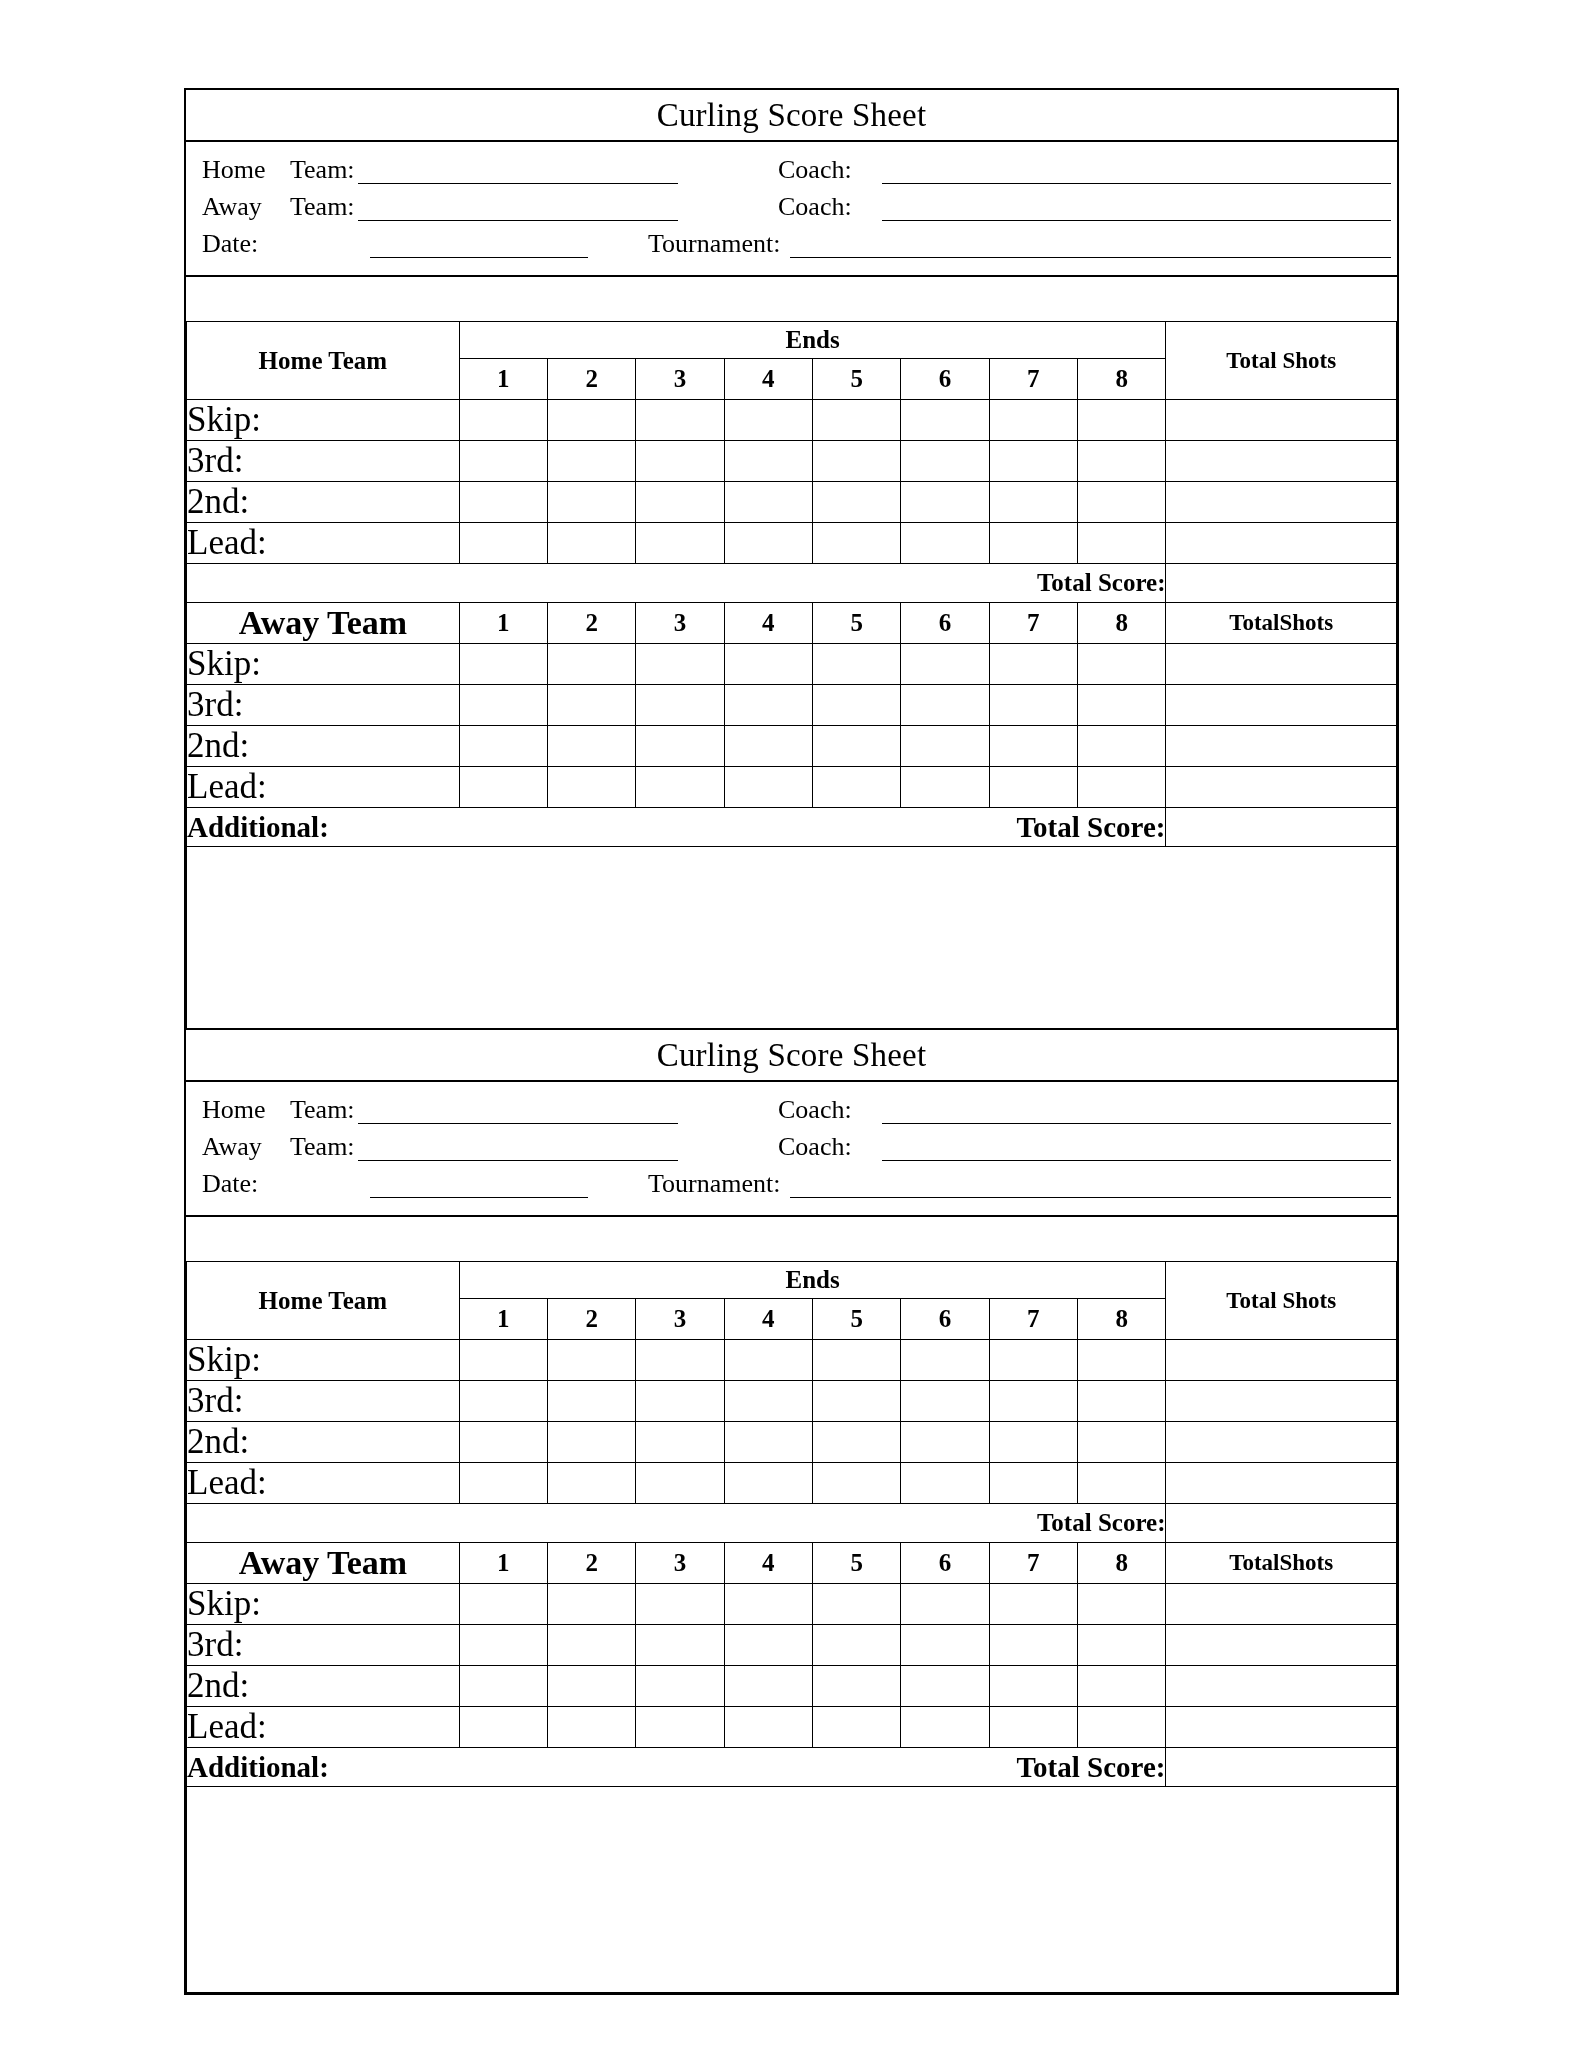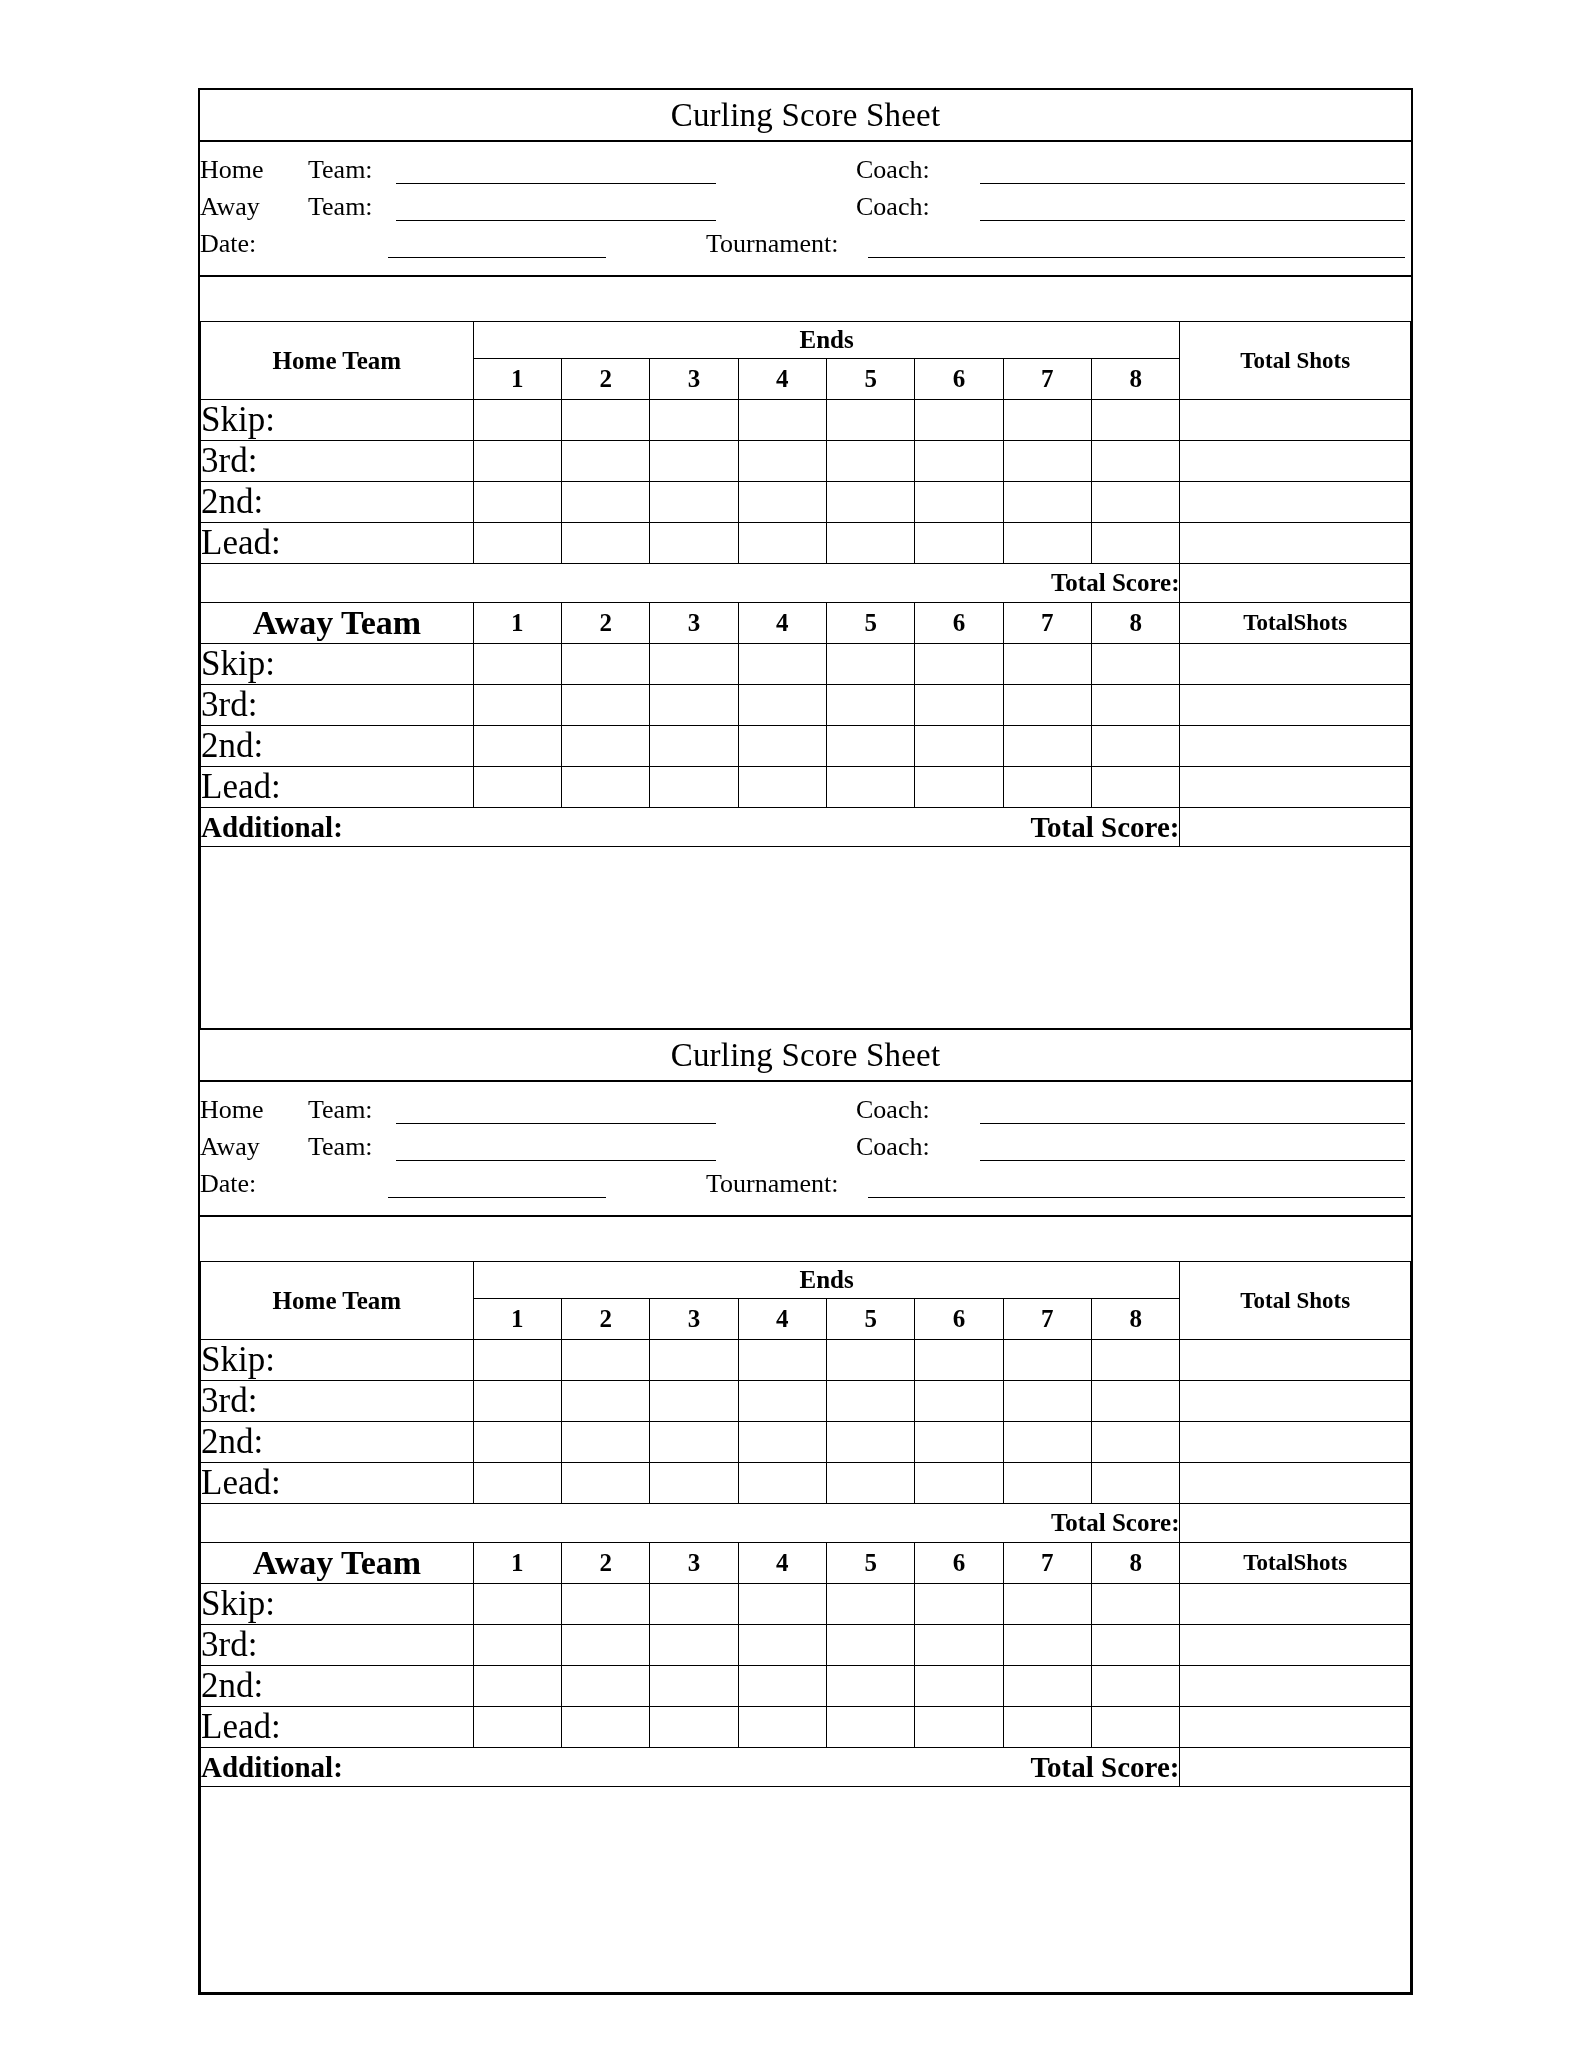--- a/index.html
+++ b/index.html
@@ -10,21 +10,21 @@
   body {
     width: 1583px;
     height: 2048px;
     font-family: "Liberation Serif", "DejaVu Serif", serif;
     color: #000000;
     position: relative;
   }
 
   .page {
     position: absolute;
-    left: 198px;
+    left: 184px;
     width: 1215px;
     border-radius: 10px;
   }
   .page.sheet1 { top: 88px; }
   .page.sheet2 { top: 1028px; }
 
   .sheet {
     border: 2px solid #000;
     background: #fff;
     box-sizing: border-box;
@@ -50,22 +50,22 @@
   
   .info-band {
     border-bottom: 2px solid #000;
     padding: 6px 0 16px 0;
     box-sizing: border-box;
   }
   .info-row {
     display: flex;
     align-items: flex-end;
     height: 37px;
+    padding-left: 16px;
     box-sizing: border-box;
-    gap: 20px;
   }
   .lbl {
     font-size: 26px;
     line-height: 1.05;
     white-space: nowrap;
     padding-bottom: 2px;
   }
   .lbl-home { width: 88px; }
   .lbl-team { width: 60px; }
   .rule {

